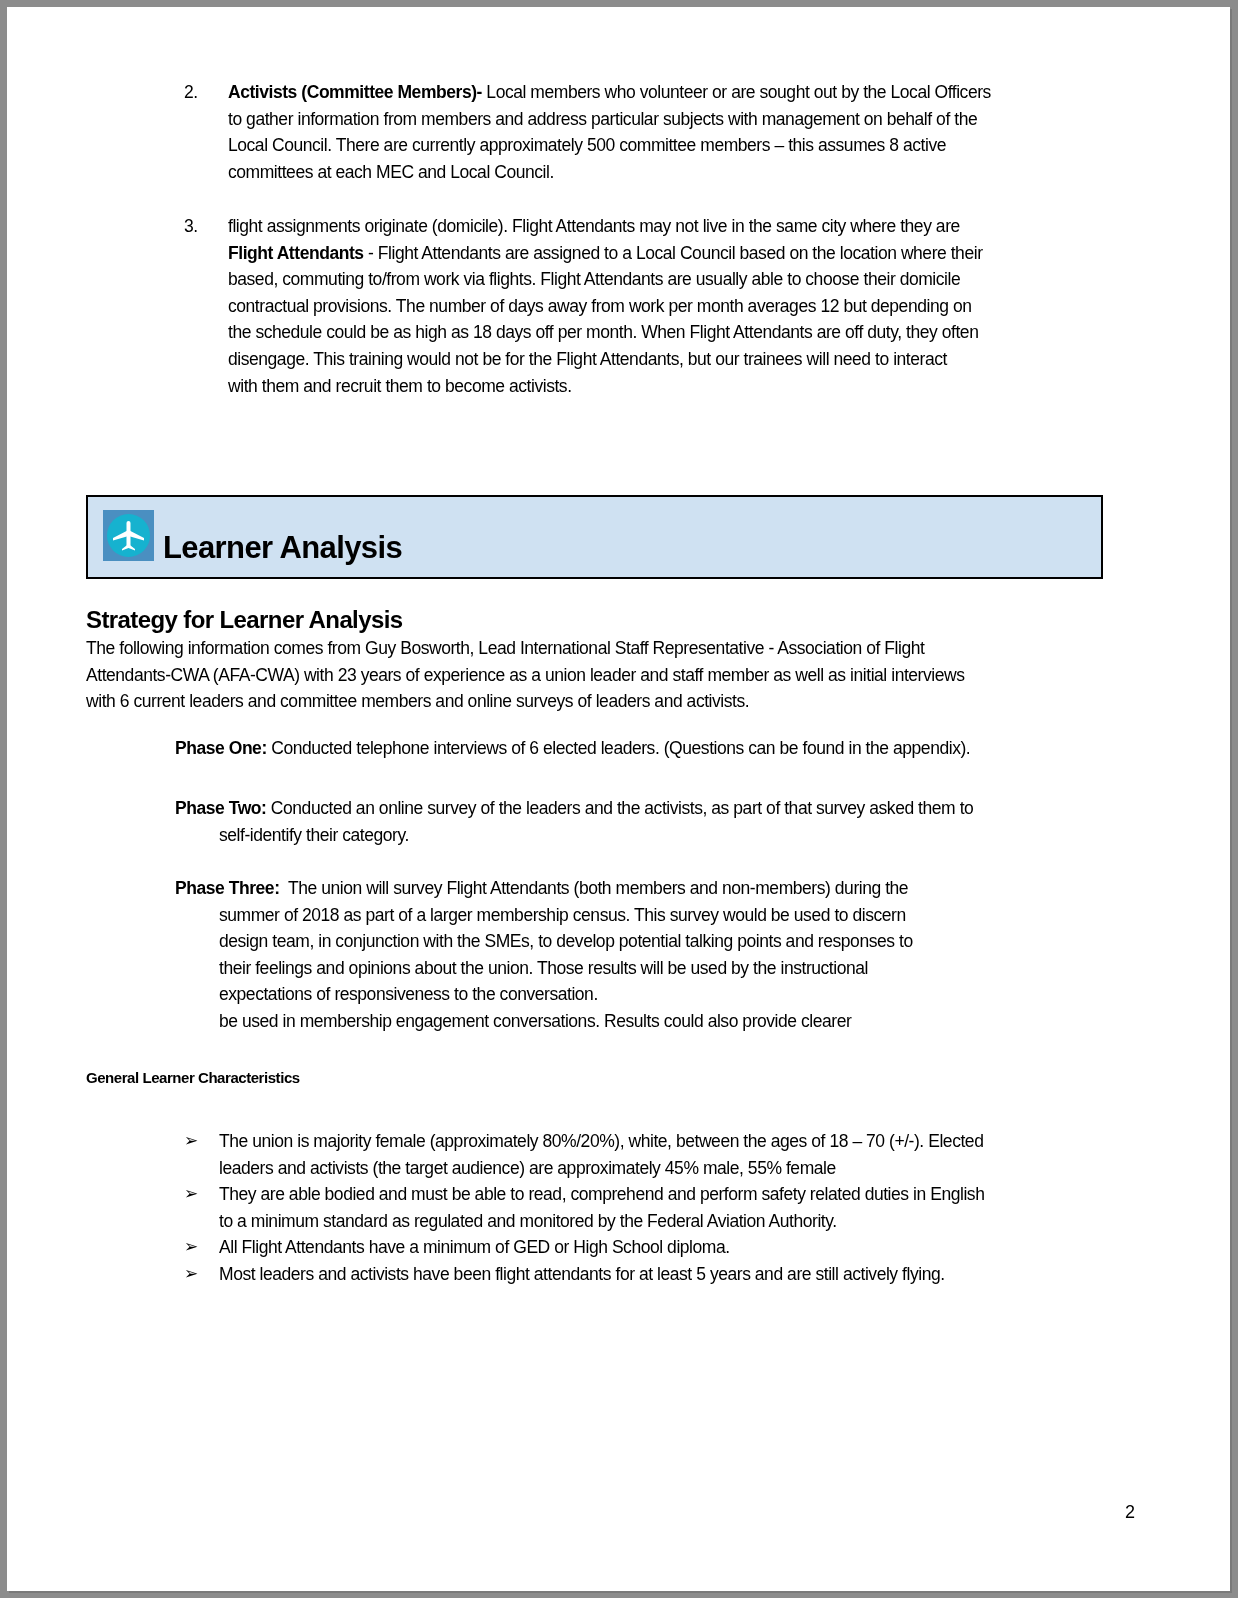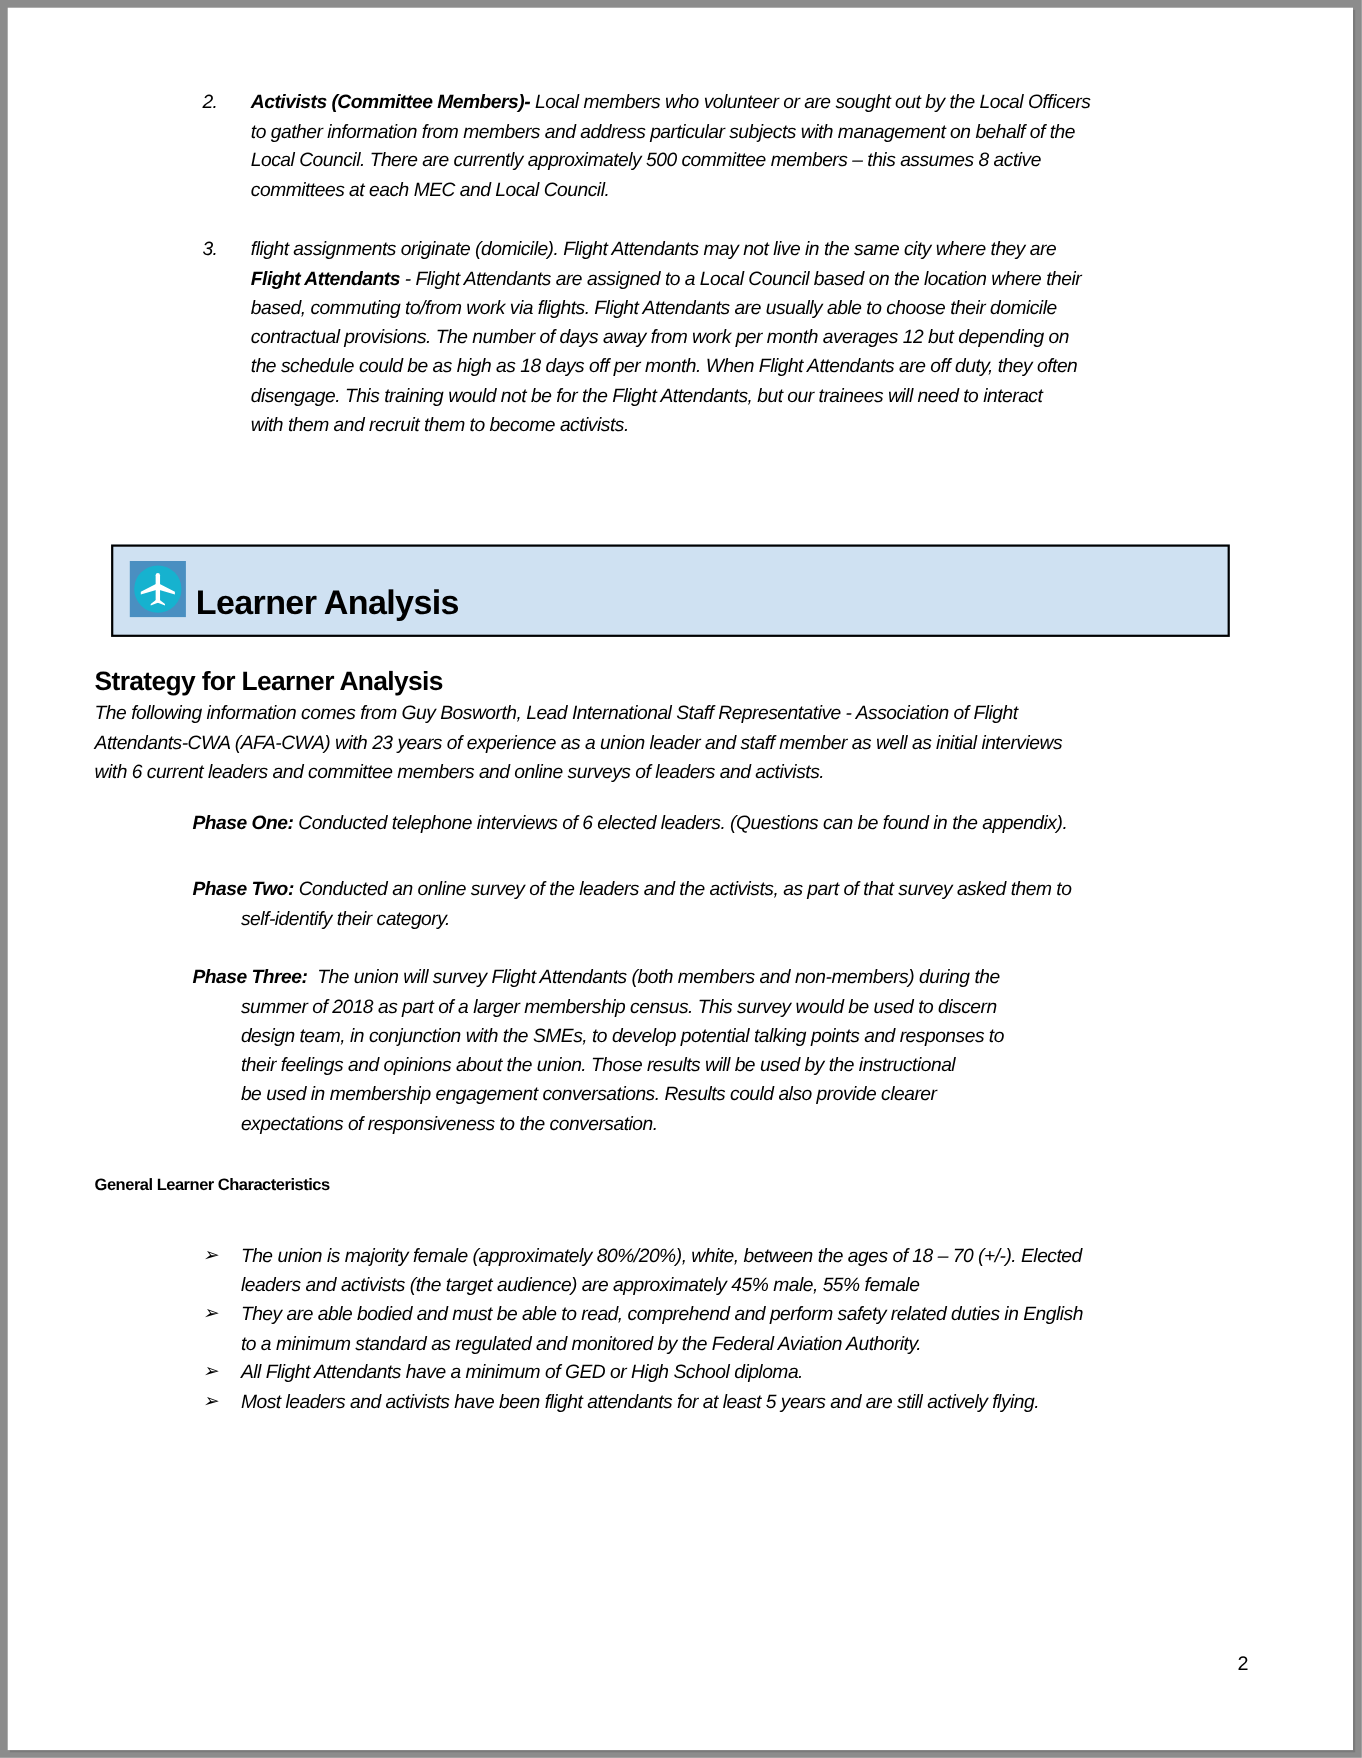--- a/index.html
+++ b/index.html
@@ -18,28 +18,27 @@
     background: #ffffff;
     box-shadow: 2px 2px 0 #7a7a7a;
   }
   .abs { position: absolute; }
   .txt {
     font-family: "Liberation Sans", sans-serif;
     font-size: 17.5px;
     line-height: 26.6px;
     letter-spacing: -0.45px;
     color: #000;
-    font-style: italic;
   }
   .num-item { left: 177px; width: 975px; }
   .num-item .num { position: absolute; left: 0; top: 0; }
   .num-item .body { position: absolute; left: 44px; top: 0; width: 930px; }
   b { font-weight: bold; }
   .banner {
-    left: 94px; top: 488px;
+    left: 79px; top: 488px;
     width: 1017px; height: 84px;
     background: #cfe1f2;
     border: 2px solid #000;
     box-sizing: border-box;
   }
   .plane-box {
     position: absolute; left: 15px; top: 13px;
     width: 51px; height: 51px;
     background: #4a8fc1;
   }
@@ -127,22 +126,22 @@
   <div class="abs txt phase" style="top:788px;">
     <span class="first"><b>Phase Two:</b><span> Conducted an online survey of the leaders and the activists, as part of that survey asked them to</span></span>
     <span class="cont">self-identify their category.</span>
   </div>
 
   <div class="abs txt phase" style="top:868px;">
     <span class="first" style="white-space:pre;"><b>Phase Three:</b><span>  The union will survey Flight Attendants (both members and non-members) during the</span></span>
     <span class="cont">summer of 2018 as part of a larger membership census. This survey would be used to discern</span>
     <span class="cont">design team, in conjunction with the SMEs, to develop potential talking points and responses to</span>
     <span class="cont">their feelings and opinions about the union. Those results will be used by the instructional</span>
+    <span class="cont">expectations of responsiveness to the conversation.</span>
     <span class="cont">be used in membership engagement conversations. Results could also provide clearer</span>
-    <span class="cont">expectations of responsiveness to the conversation.</span>
   </div>
 
   <div class="abs h3">General Learner Characteristics</div>
 
   <div class="abs txt bullets">
     <div class="bullet">
       <span class="arrow">➢</span>
       <div>The union is majority female (approximately 80%/20%), white, between the ages of 18 – 70 (+/-). Elected</div>
       <div>leaders and activists (the target audience) are approximately 45% male, 55% female</div>
     </div>

